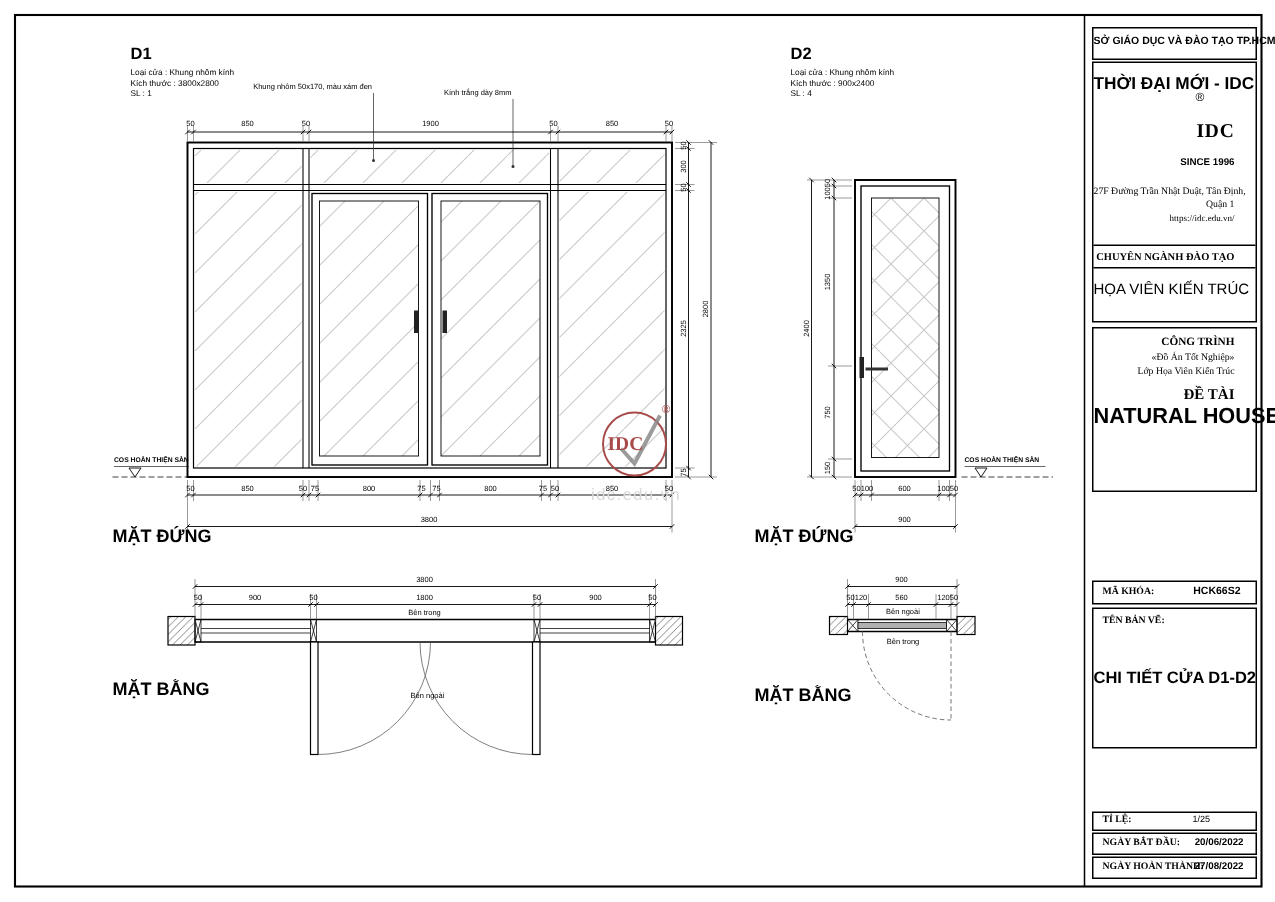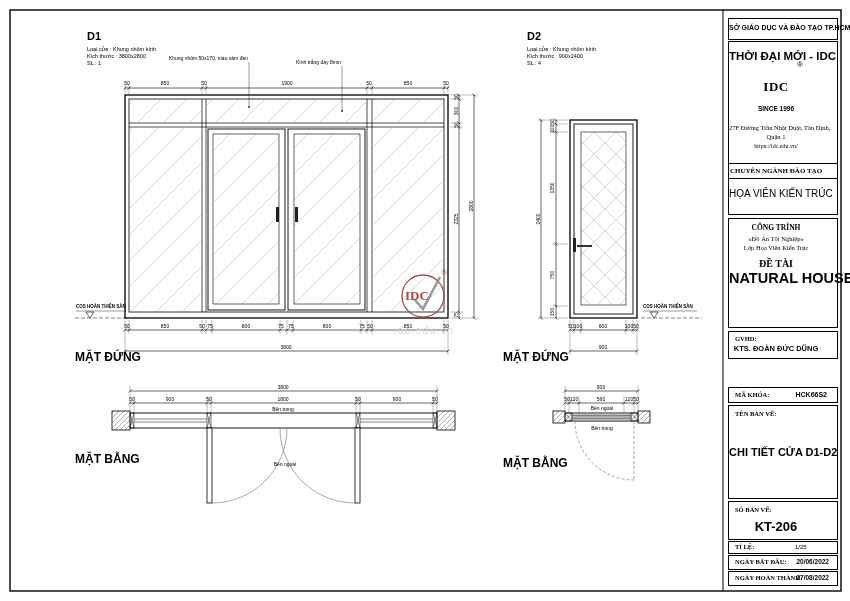--- a/index.html
+++ b/index.html
@@ -9,21 +9,21 @@
   .hdim{position:absolute;white-space:nowrap;font-size:5px;transform:translate(-50%,-50%);}
   .vdim{position:absolute;white-space:nowrap;font-size:5px;transform:translate(-50%,-50%) rotate(-90deg);}
   .code{font-size:11px;font-weight:bold;}
   .meta{font-size:5.5px;line-height:7px;}
   .ann{font-size:5px;}
   .viewlbl{font-size:12px;font-weight:bold;}
   .side{font-size:5px;transform:translate(-50%,0);}
   .floor{font-size:4.5px;font-weight:bold;}
   .cell{position:absolute;left:728px;width:108px;border:1px solid #000;background:#fff;}
   .tb-line{position:absolute;left:0;right:0;border-top:1px solid #000;}
-  .tbc{position:absolute;left:0;right:14px;text-align:center;white-space:nowrap;}
+  .tbc{position:absolute;left:0;right:14px;text-align:right;white-space:nowrap;}
   .serif{font-family:"Liberation Serif",serif;}
   .wm{position:absolute;font-size:11px;letter-spacing:1px;}
   .stamp-t{position:absolute;font-family:"Liberation Serif",serif;font-weight:bold;}
 </style>
 </head>
 <body>
 
 <div id="sheet">
 
   <svg width="850" height="601" style="position:absolute;left:0;top:0" xmlns="http://www.w3.org/2000/svg">
@@ -275,40 +275,32 @@
   </div>
 
   <div class="cell" style="top:218px;height:108px">
     <div class="tbc serif" style="top:4px;font-size:7.5px;font-weight:bold">CÔNG TRÌNH</div>
     <div class="tbc serif" style="top:16px;font-size:6.5px">«Đồ Án Tốt Nghiệp»</div>
     <div class="tbc serif" style="top:25px;font-size:6.5px">Lớp Họa Viên Kiến Trúc</div>
     <div class="tbc serif" style="top:39px;font-size:10px;font-weight:bold">ĐỀ TÀI</div>
     <div class="tbc" style="top:51px;font-size:14.5px;font-weight:bold">NATURAL HOUSE</div>
   </div>
 
-  <div class="cell" style="top:331px;height:26px">
-    <div class="serif" style="position:absolute;left:6px;top:3px;font-size:6.5px;font-weight:bold">GVHD:</div>
-    <div class="tbc" style="top:12px;font-size:7.5px;font-weight:bold">KTS. ĐOÀN ĐỨC DŨNG</div>
-  </div>
 
 
   <div class="cell" style="top:387px;height:14px">
     <div class="serif" style="position:absolute;left:6px;top:3px;font-size:6.5px;font-weight:bold">MÃ KHÓA:</div>
     <div style="position:absolute;right:10px;top:3px;font-size:7px;font-weight:bold">HCK66S2</div>
   </div>
 
   <div class="cell" style="top:405px;height:92px">
     <div class="serif" style="position:absolute;left:6px;top:4px;font-size:6.5px;font-weight:bold">TÊN BẢN VẼ:</div>
     <div class="tbc" style="top:40px;font-size:11px;font-weight:bold">CHI TIẾT CỬA D1-D2</div>
   </div>
 
-  <div class="cell" style="top:501px;height:37px">
-    <div class="serif" style="position:absolute;left:6px;top:4px;font-size:6.5px;font-weight:bold">SỐ BẢN VẼ:</div>
-    <div class="tbc" style="top:17px;font-size:13px;font-weight:bold">KT-206</div>
-  </div>
 
   <div class="cell" style="top:541px;height:11px">
     <div class="serif" style="position:absolute;left:6px;top:1px;font-size:6.5px;font-weight:bold">TỈ LỆ:</div>
     <div style="position:absolute;left:66px;top:2px;font-size:6px">1/25</div>
   </div>
 
   <div class="cell" style="top:555px;height:13px">
     <div class="serif" style="position:absolute;left:6px;top:2px;font-size:6.5px;font-weight:bold">NGÀY BẮT ĐẦU:</div>
     <div style="position:absolute;right:8px;top:2px;font-size:6.5px;font-weight:bold">20/06/2022</div>
   </div>

